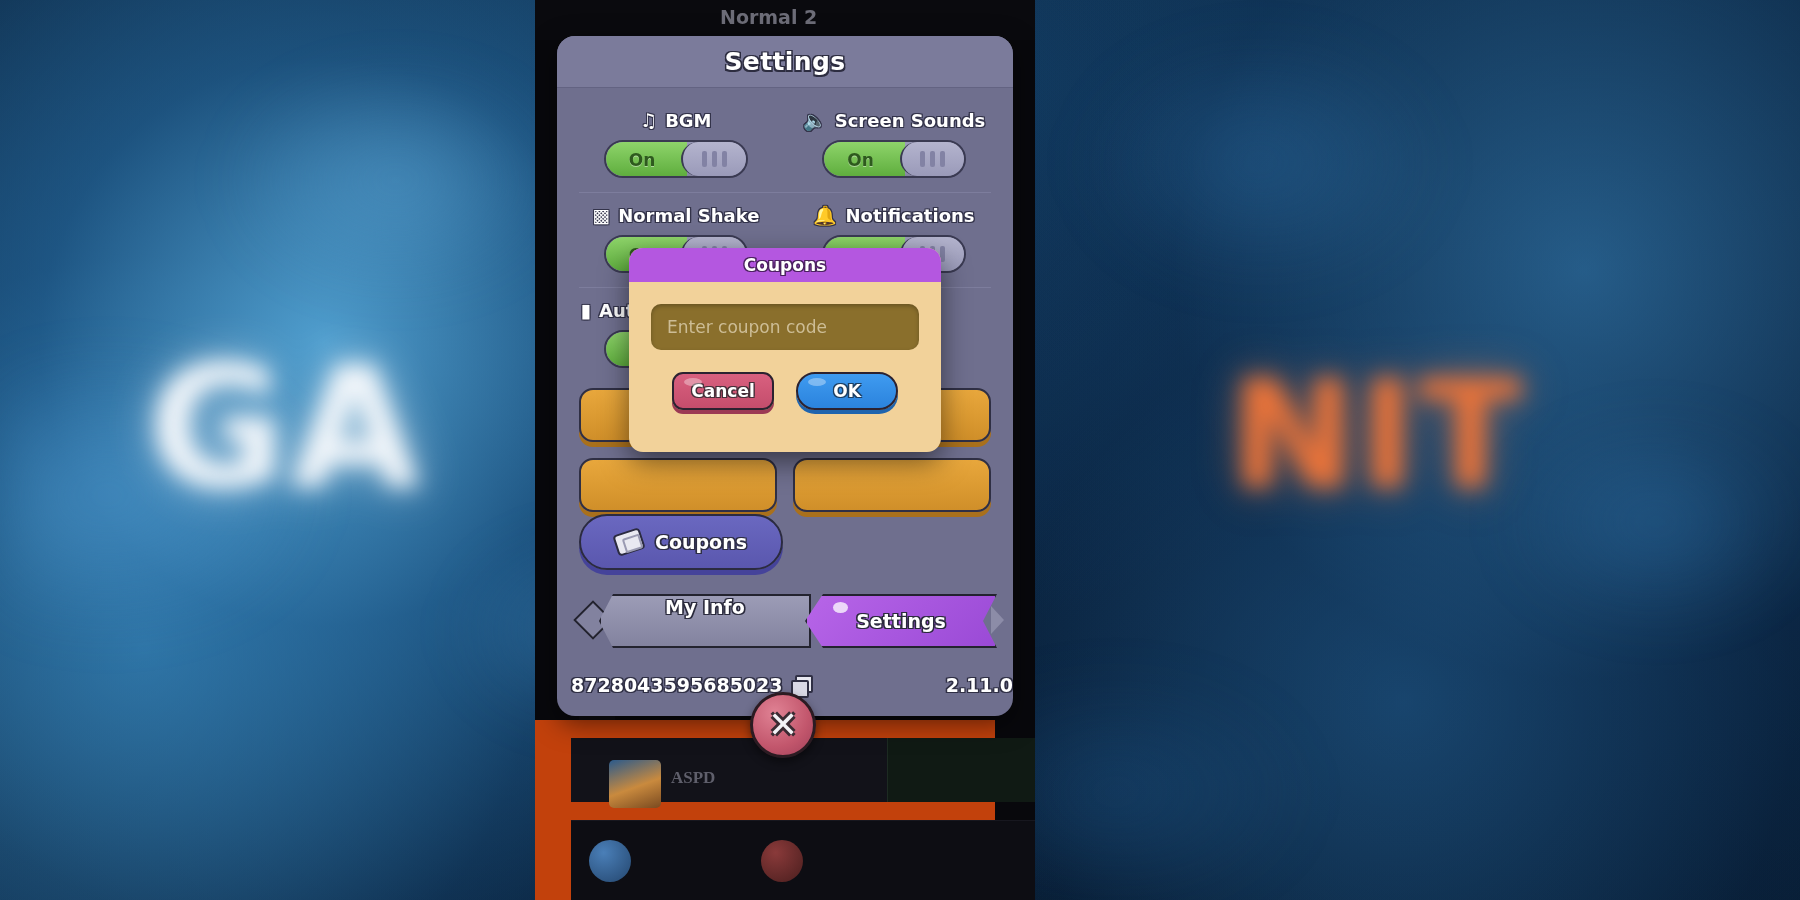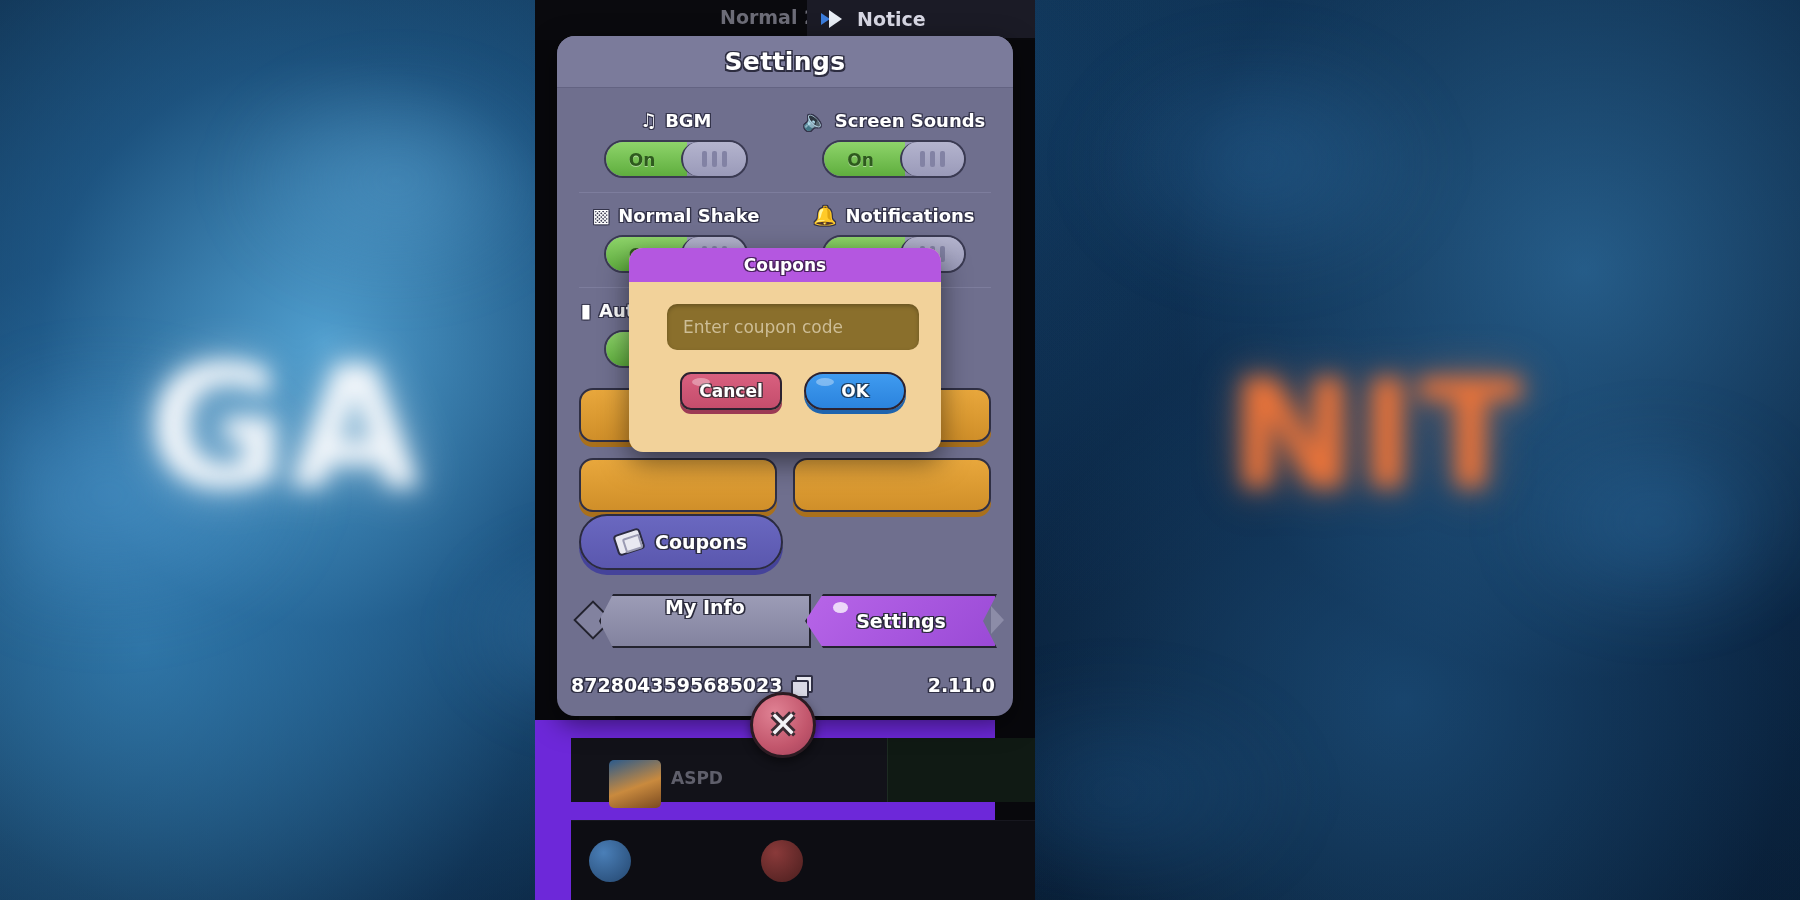--- a/index.html
+++ b/index.html
@@ -96,21 +96,22 @@
     background:#0d0d12;
     margin-left:44px;
   }
   #left-num {
     position:absolute; left:4px; top:86px; color:#b8b8c2; font-size:14px; font-weight:700;
   }
 
   
   #game-bottom {
     position:absolute; left:0; bottom:0; width:460px; height:180px;
-    background:#6d28d9;
+    background:#c2410c;
+    font-family:Liberation Serif, serif;
   }
   #gb-row1 {
     position:absolute; left:36px; top:18px; width:464px; height:64px;
     background:#121219;
     display:flex; align-items:center;
   }
   #aspd-label { position:absolute; left:100px; top:30px; color:#5f5f6b; font-size:17px; font-weight:700; }
   #hero-chip {
     position:absolute; left:38px; top:22px; width:52px; height:48px;
     background:linear-gradient(160deg,#2a5a8c,#c98a3e 55%,#7a4a20);
@@ -259,21 +260,21 @@
   }
   .tab-label {
     color:#fff; font-size:19px; font-weight:800;
     text-shadow:-1.4px -1.4px 0 #2a2a3c,1.4px -1.4px 0 #2a2a3c,-1.4px 1.4px 0 #2a2a3c,1.4px 1.4px 0 #2a2a3c;
   }
 
   
   #panel-footer {
     position:absolute; left:0; bottom:0; width:456px; height:62px;
     display:flex; align-items:center; justify-content:space-between;
-    padding:0 18px 0 14px;
+    padding:0 0 0 14px;
   }
   #player-id-group { display:flex; align-items:center; gap:8px; }
   #player-id {
     color:#ffffff; font-size:19px; font-weight:800;
     text-shadow:-1.4px -1.4px 0 #2f2f44,1.4px -1.4px 0 #2f2f44,-1.4px 1.4px 0 #2f2f44,1.4px 1.4px 0 #2f2f44;
   }
   #copy-icon { width:19px;height:20px; position:relative; }
   #copy-icon:before{ content:""; position:absolute; left:4px; top:0; width:14px;height:14px; background:#e9e9f1; border:2px solid #2f2f44; border-radius:2px;}
   #copy-icon:after{ content:""; position:absolute; left:0; top:5px; width:14px;height:14px; background:#d9d9e6; border:2px solid #2f2f44; border-radius:2px;}
   #version-label { color:#ffffff; font-size:19px; font-weight:800;
@@ -303,21 +304,21 @@
     z-index:30;
   }
   #coupon-modal-header {
     height:34px; background:#b457e0;
     display:flex; align-items:center; justify-content:center;
   }
   #coupon-modal-title {
     color:#ffffff; font-size:17px; font-weight:800;
     text-shadow:-1.3px -1.3px 0 #4b2160,1.3px -1.3px 0 #4b2160,-1.3px 1.3px 0 #4b2160,1.3px 1.3px 0 #4b2160;
   }
-  #coupon-modal-body { padding:22px 22px 0 38px; }
+  #coupon-modal-body { padding:22px 22px 0 22px; }
   #coupon-input {
     width:100%; height:46px; border-radius:10px;
     background:#8a6f2c; border:none; outline:none;
     padding:0 16px;
     color:#f4e7c8; font-size:17px;
     font-family:"DejaVu Sans", sans-serif;
     box-shadow:inset 0 2px 4px rgba(0,0,0,.25);
   }
   #coupon-input::placeholder { color:#cdbd96; }
   #coupon-modal-actions {
@@ -348,24 +349,20 @@
 <div id="bg-wrap">
   <div id="bg-noise"></div>
   <div class="bg-word" id="bg-word-left">GA</div>
   <div class="bg-word" id="bg-word-right">NIT</div>
 </div>
 
 <div id="phone">
 
   <div id="game-top">
     <div id="difficulty-label">Normal 2</div>
-    <div id="notice-chip">
-      <span class="megaphone"></span>
-      <span class="nlabel">Notice</span>
-    </div>
   </div>
 
   <div id="game-left-sliver">
     <div id="left-num">29</div>
   </div>
 
   <div id="game-bottom">
     <div id="gb-row1">
       <div id="hero-chip"></div>
       <div id="aspd-label">ASPD</div>

